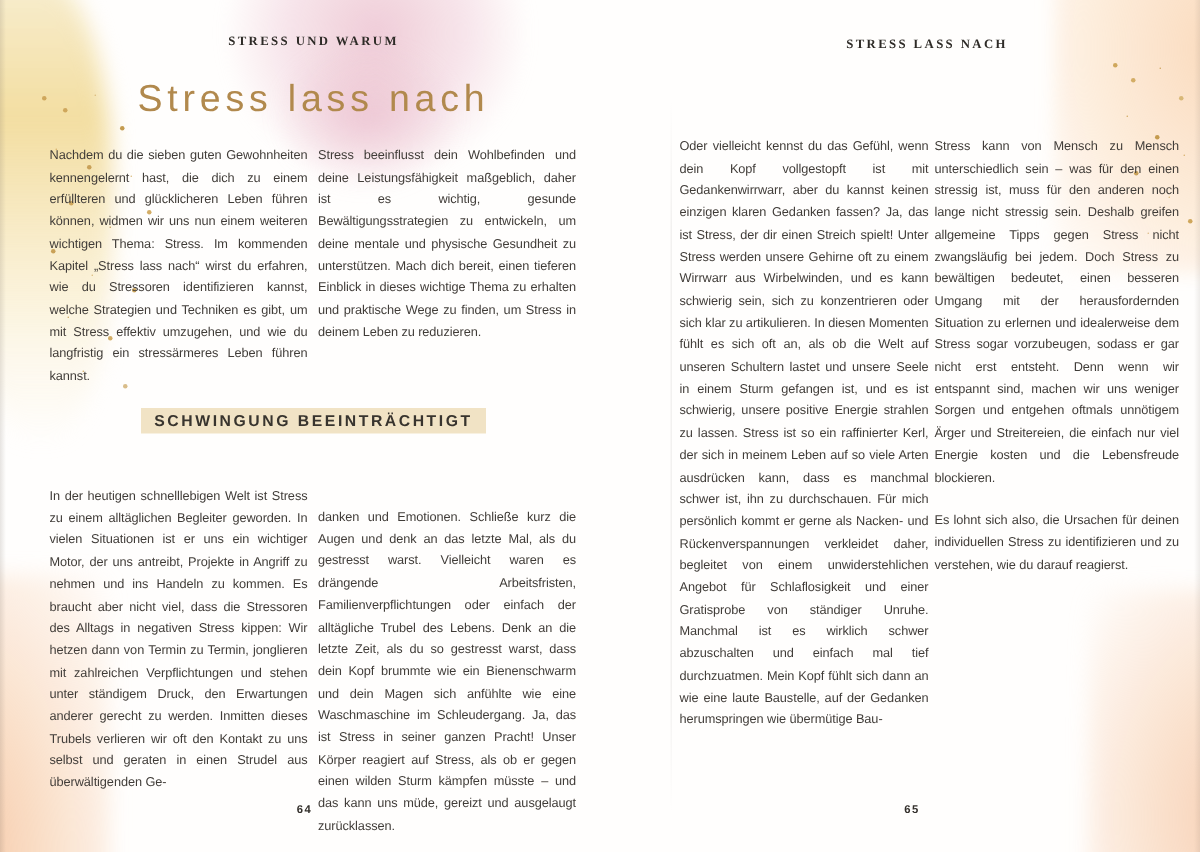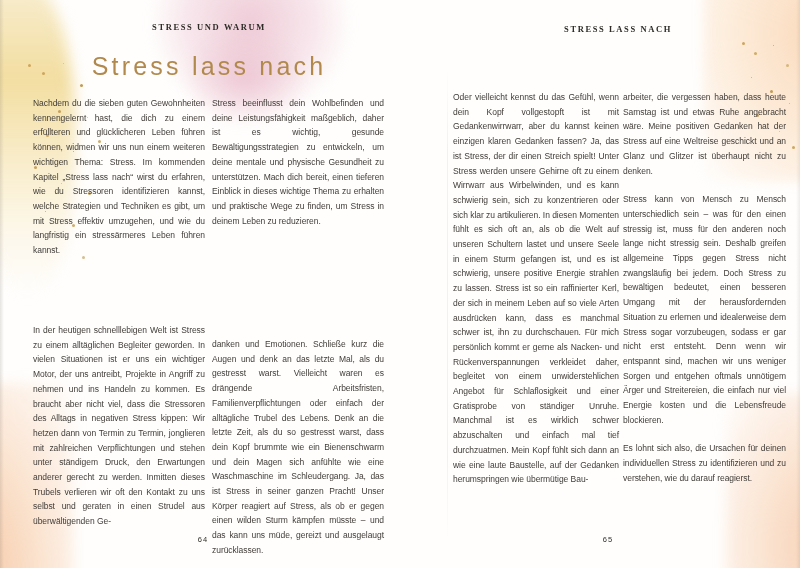--- a/index.html
+++ b/index.html
@@ -71,21 +71,21 @@
   .body-c1{left:33px;top:323px;width:172px;}
   .body-c2{left:212px;top:319px;width:172px;margin-top:18px;}
   .r-col1{left:453px;top:90px;width:166px;}
   .r-col2{position:absolute;left:623px;top:90px;width:163px;}
 
   .section-heading{position:absolute;left:33px;top:270px;width:352px;text-align:center;}
   .sh-line{line-height:19px;}
   .hl{background:#f1e3c5;padding:3px 9px 2px;font-weight:bold;font-size:10.5px;
     letter-spacing:1.7px;color:#38342e;}
 
-  .page-number{position:absolute;font-size:7.5px;font-weight:normal;letter-spacing:1px;
+  .page-number{position:absolute;font-size:7.5px;font-weight:bold;letter-spacing:1px;
     color:#332f2b;text-align:center;}
   .pn-left{left:33px;top:535px;width:340px;}
   .pn-right{left:448px;top:535px;width:320px;}
 </style>
 </head>
 <body>
 
 <div class="spread">
 
   <div class="wc wc-yellow"></div>
@@ -101,35 +101,35 @@
   <div class="edge-right"></div>
 
   <div>
     <div class="running-head rh-left">STRESS UND WARUM</div>
     <h1 class="chapter-title">Stress lass nach</h1>
 
     <p class="colp intro-c1">Nachdem du die sieben guten Gewohnheiten kennengelernt hast, die dich zu einem erfüllteren und glücklicheren Leben führen können, widmen wir uns nun einem weiteren wichtigen Thema: Stress. Im kommenden Kapitel „Stress lass nach“ wirst du erfahren, wie du Stressoren identifizieren kannst, welche Strategien und Techniken es gibt, um mit Stress effektiv umzugehen, und wie du langfristig ein stressärmeres Leben führen kannst.</p>
     <p class="colp intro-c2">Stress beeinflusst dein Wohlbefinden und deine Leistungsfähigkeit maßgeblich, daher ist es wichtig, gesunde Bewältigungsstrategien zu entwickeln, um deine mentale und physische Gesundheit zu unterstützen. Mach dich bereit, einen tieferen Einblick in dieses wichtige Thema zu erhalten und praktische Wege zu finden, um Stress in deinem Leben zu reduzieren.</p>
 
     <div class="section-heading">
+      <div class="sh-line"><span class="hl">SCHWINGUNG BEEINTRÄCHTIGT</span></div>
     </div>
 
     <p class="colp body-c1">In der heutigen schnelllebigen Welt ist Stress zu einem alltäglichen Begleiter geworden. In vielen Situationen ist er uns ein wichtiger Motor, der uns antreibt, Projekte in Angriff zu nehmen und ins Handeln zu kommen. Es braucht aber nicht viel, dass die Stressoren des Alltags in negativen Stress kippen: Wir hetzen dann von Termin zu Termin, jonglieren mit zahlreichen Verpflichtungen und stehen unter ständigem Druck, den Erwartungen anderer gerecht zu werden. Inmitten dieses Trubels verlieren wir oft den Kontakt zu uns selbst und geraten in einen Strudel aus überwältigenden Ge-</p>
     <p class="colp body-c2">danken und Emotionen. Schließe kurz die Augen und denk an das letzte Mal, als du gestresst warst. Vielleicht waren es drängende Arbeitsfristen, Familienverpflichtungen oder einfach der alltägliche Trubel des Lebens. Denk an die letzte Zeit, als du so gestresst warst, dass dein Kopf brummte wie ein Bienenschwarm und dein Magen sich anfühlte wie eine Waschmaschine im Schleudergang. Ja, das ist Stress in seiner ganzen Pracht! Unser Körper reagiert auf Stress, als ob er gegen einen wilden Sturm kämpfen müsste – und das kann uns müde, gereizt und ausgelaugt zurücklassen.</p>
 
     <div class="page-number pn-left">64</div>
   </div>
 
   <div>
     <div class="running-head rh-right">STRESS LASS NACH</div>
 
     <p class="colp r-col1">Oder vielleicht kennst du das Gefühl, wenn dein Kopf vollgestopft ist mit Gedankenwirrwarr, aber du kannst keinen einzigen klaren Gedanken fassen? Ja, das ist Stress, der dir einen Streich spielt! Unter Stress werden unsere Gehirne oft zu einem Wirrwarr aus Wirbelwinden, und es kann schwierig sein, sich zu konzentrieren oder sich klar zu artikulieren. In diesen Momenten fühlt es sich oft an, als ob die Welt auf unseren Schultern lastet und unsere Seele in einem Sturm gefangen ist, und es ist schwierig, unsere positive Energie strahlen zu lassen. Stress ist so ein raffinierter Kerl, der sich in meinem Leben auf so viele Arten ausdrücken kann, dass es manchmal schwer ist, ihn zu durchschauen. Für mich persönlich kommt er gerne als Nacken- und Rückenverspannungen verkleidet daher, begleitet von einem unwiderstehlichen Angebot für Schlaflosigkeit und einer Gratisprobe von ständiger Unruhe. Manchmal ist es wirklich schwer abzuschalten und einfach mal tief durchzuatmen. Mein Kopf fühlt sich dann an wie eine laute Baustelle, auf der Gedanken herumspringen wie übermütige Bau-</p>
 
     <div class="r-col2">
-      <p>arbeiter, die vergessen haben, dass heute Samstag ist und etwas Ruhe angebracht wäre. Meine positiven Gedanken hat der Stress auf eine Weltreise geschickt und an Glanz und Glitzer ist überhaupt nicht zu denken.</p>
       <p>Stress kann von Mensch zu Mensch unterschiedlich sein – was für den einen stressig ist, muss für den anderen noch lange nicht stressig sein. Deshalb greifen allgemeine Tipps gegen Stress nicht zwangsläufig bei jedem. Doch Stress zu bewältigen bedeutet, einen besseren Umgang mit der herausfordernden Situation zu erlernen und idealerweise dem Stress sogar vorzubeugen, sodass er gar nicht erst entsteht. Denn wenn wir entspannt sind, machen wir uns weniger Sorgen und entgehen oftmals unnötigem Ärger und Streitereien, die einfach nur viel Energie kosten und die Lebensfreude blockieren.</p>
       <p>Es lohnt sich also, die Ursachen für deinen individuellen Stress zu identifizieren und zu verstehen, wie du darauf reagierst.</p>
     </div>
 
     <div class="page-number pn-right">65</div>
   </div>
 
 </div>
 
 </body></html>

